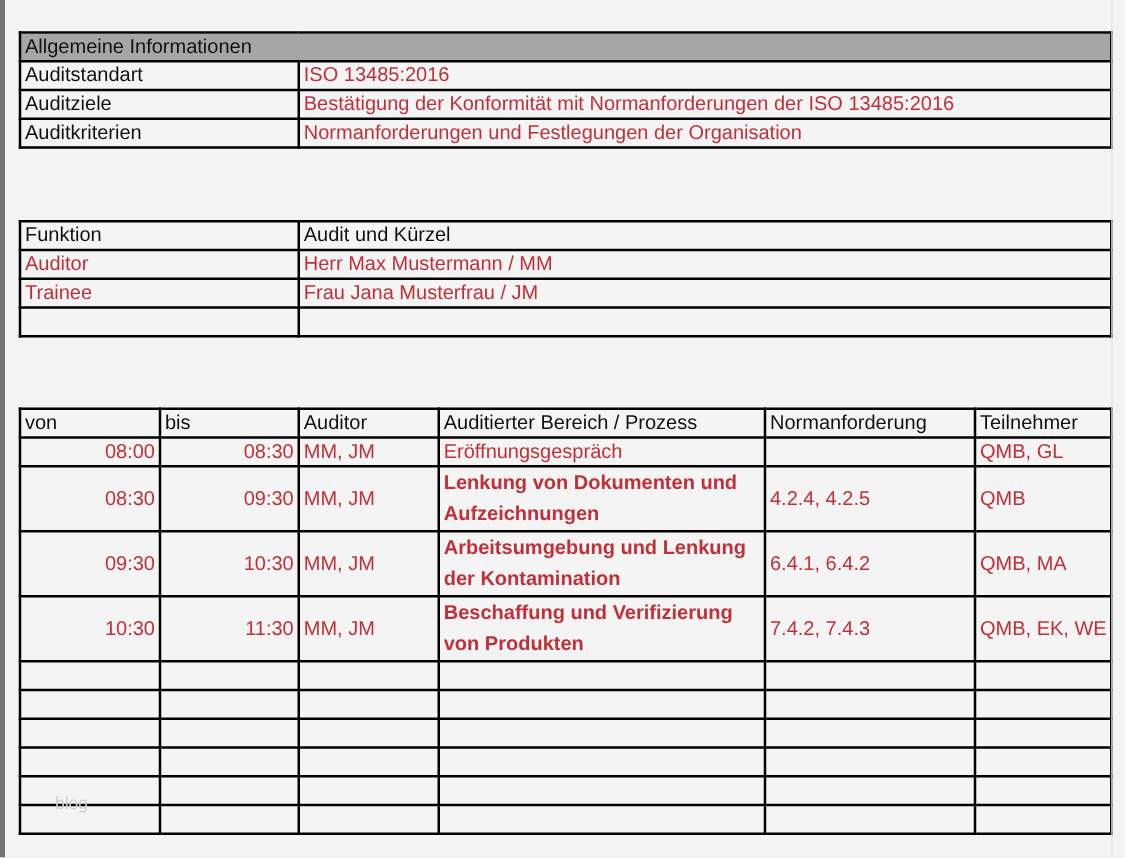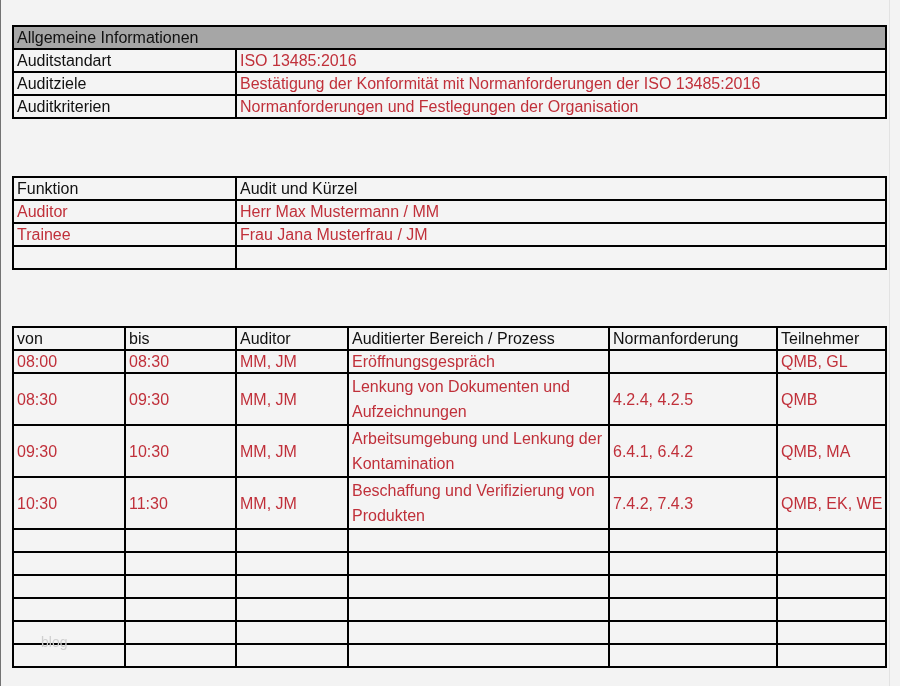--- a/index.html
+++ b/index.html
@@ -6,21 +6,21 @@
       margin: 0; padding: 0;
       width: 900px; height: 686px;
       overflow: hidden;
       background: #f2f2f2;
       font-family: "Liberation Sans", "DejaVu Sans", sans-serif;
     }
     .page {
       position: relative;
       width: 900px; height: 686px;
       background: #f3f3f3;
-      border-left: 1px solid #737373;
+      border-left: 4px solid #737373;
       box-sizing: border-box;
     }
     .page::after {
       content: "";
       position: absolute; right: 10px; top: 0; bottom: 0;
       width: 1px; background: #e2e2e2;
     }
     table {
       position: absolute;
       left: 11px;
@@ -38,24 +38,25 @@
       white-space: nowrap;
       overflow: hidden;
       background: #f4f4f4;
       vertical-align: middle;
     }
     tr.section-header td {
       background: #a6a6a6;
       color: #111;
     }
     .red { color: #c0303a; }
-    .right { }
+    .right { text-align: right; }
     td.wrap {
       white-space: normal;
       line-height: 25px;
+      font-weight: bold;
     }
     tr.tall td { height: 46px; }
     #t1 { top: 25px; }
     #t2 { top: 176px; }
     #t3 { top: 326px; }
     .watermark {
       position: absolute;
       left: 40px; top: 634px;
       font-size: 14px; color: #cfcfcf;
     }

